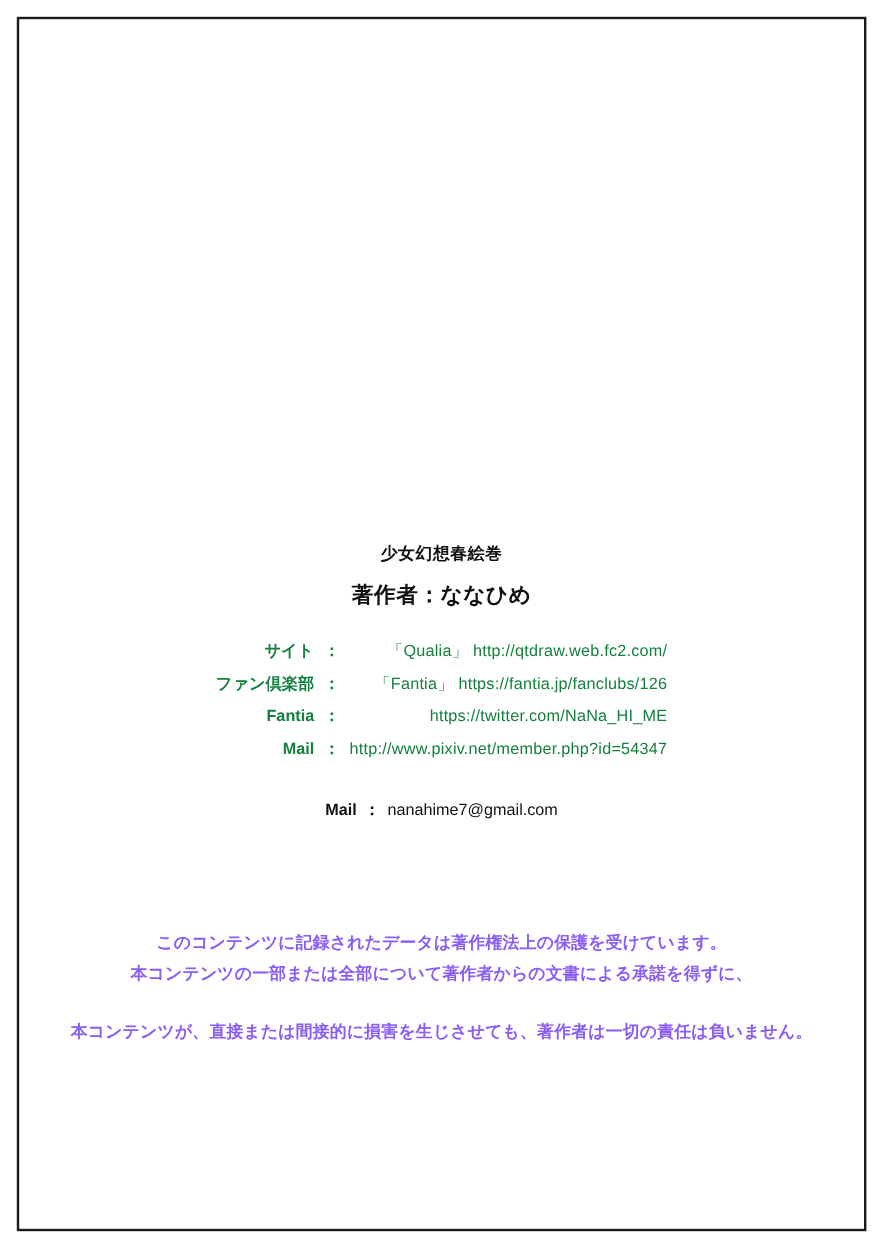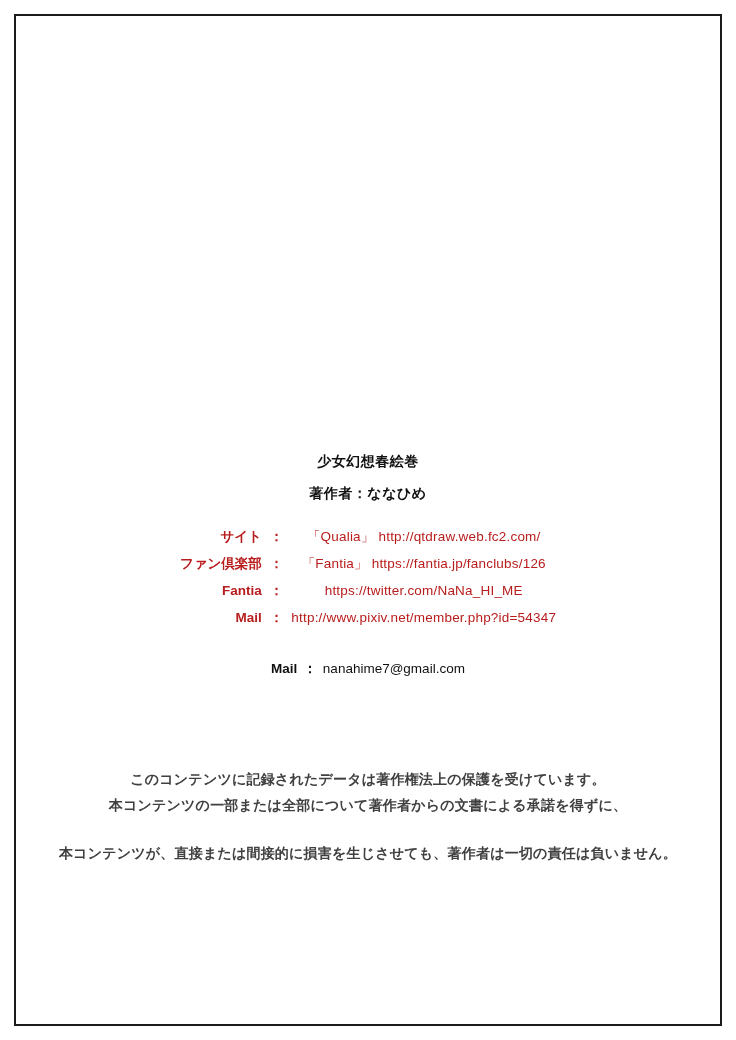--- a/index.html
+++ b/index.html
@@ -47,56 +47,56 @@
     text-align: center;
   }
   .doc-title {
     font-size: 14px;
     font-weight: bold;
     letter-spacing: 0.5px;
     line-height: 1.6;
     color: #111111;
   }
   .author-line {
-    font-size: 14px;
+    font-size: 18px;
     font-weight: bold;
     letter-spacing: 0.5px;
     line-height: 1.6;
     margin-top: 10px;
     color: #111111;
   }
 
   .links {
     margin-top: 18px;
     display: table;
     border-collapse: collapse;
   }
   .link-row {
     display: table-row;
   }
   .link-label, .link-sep, .link-value {
     display: table-cell;
     font-size: 13.5px;
     line-height: 2.0;
-    color: #b91c1c;
+    color: #15803d;
     white-space: nowrap;
     vertical-align: baseline;
   }
   .link-label {
     text-align: right;
     padding-right: 8px;
     font-weight: bold;
   }
   .link-sep {
     text-align: center;
     padding-right: 8px;
     font-weight: bold;
   }
   .link-value {
-    text-align: center;
+    text-align: right;
     letter-spacing: 0.2px;
   }
 
   .mail-row {
     margin-top: 26px;
     font-size: 13.5px;
     line-height: 1.8;
     text-align: left;
     color: #111111;
   }
@@ -112,21 +112,21 @@
     margin-top: 86px;
     width: 100%;
     text-align: center;
   }
   .notice p {
     margin: 0;
     font-size: 14px;
     font-weight: bold;
     line-height: 1.85;
     letter-spacing: 0.2px;
-    color: #404040;
+    color: #8b5cf6;
   }
   .notice .gap {
     height: 22px;
   }
 </style>
 </head>
 <body>
 
 <div class="page">
   <div class="page-frame"></div>

